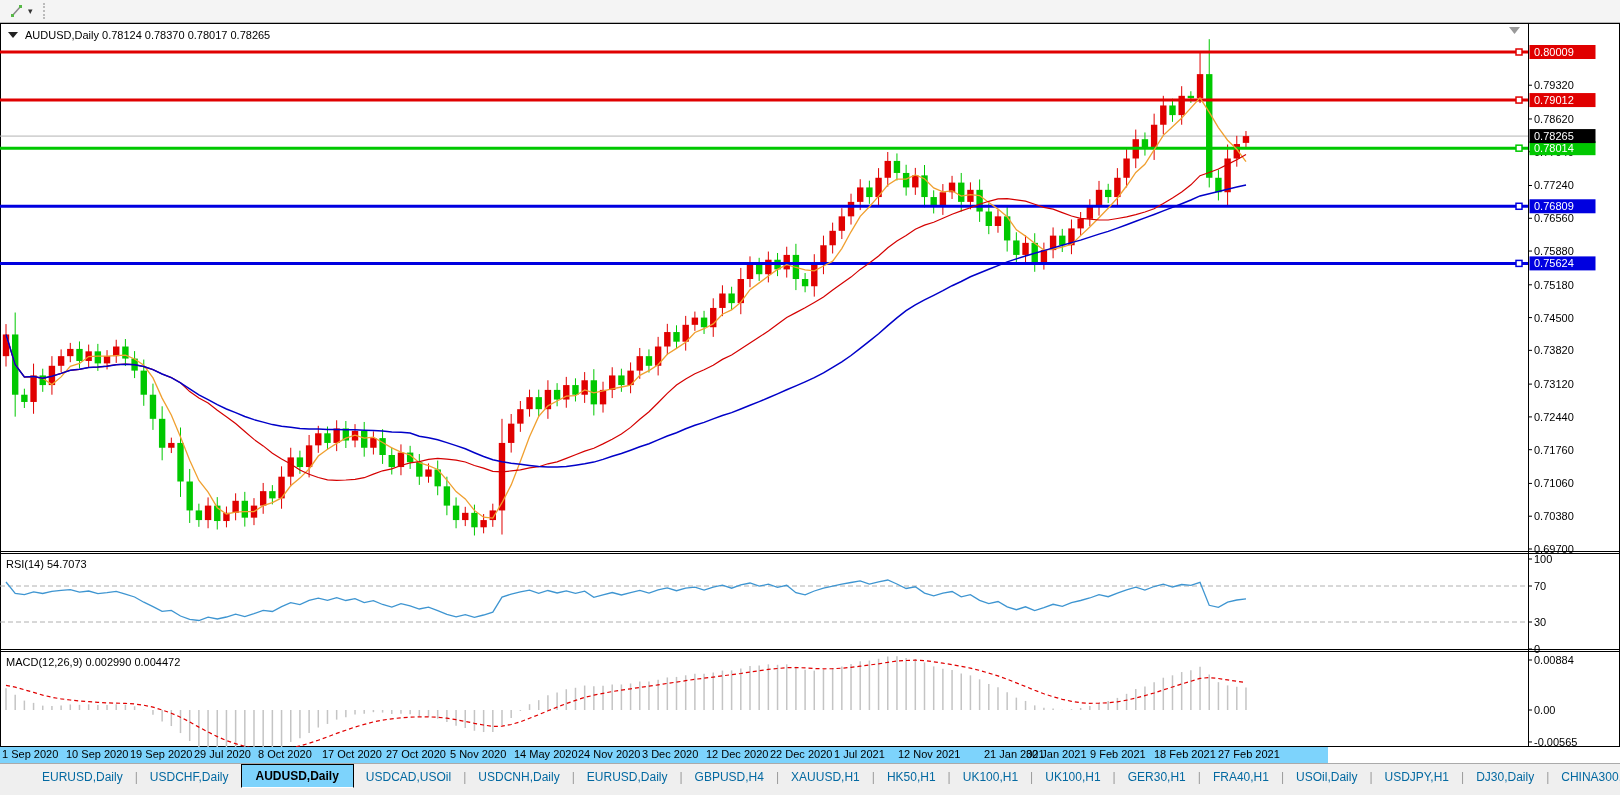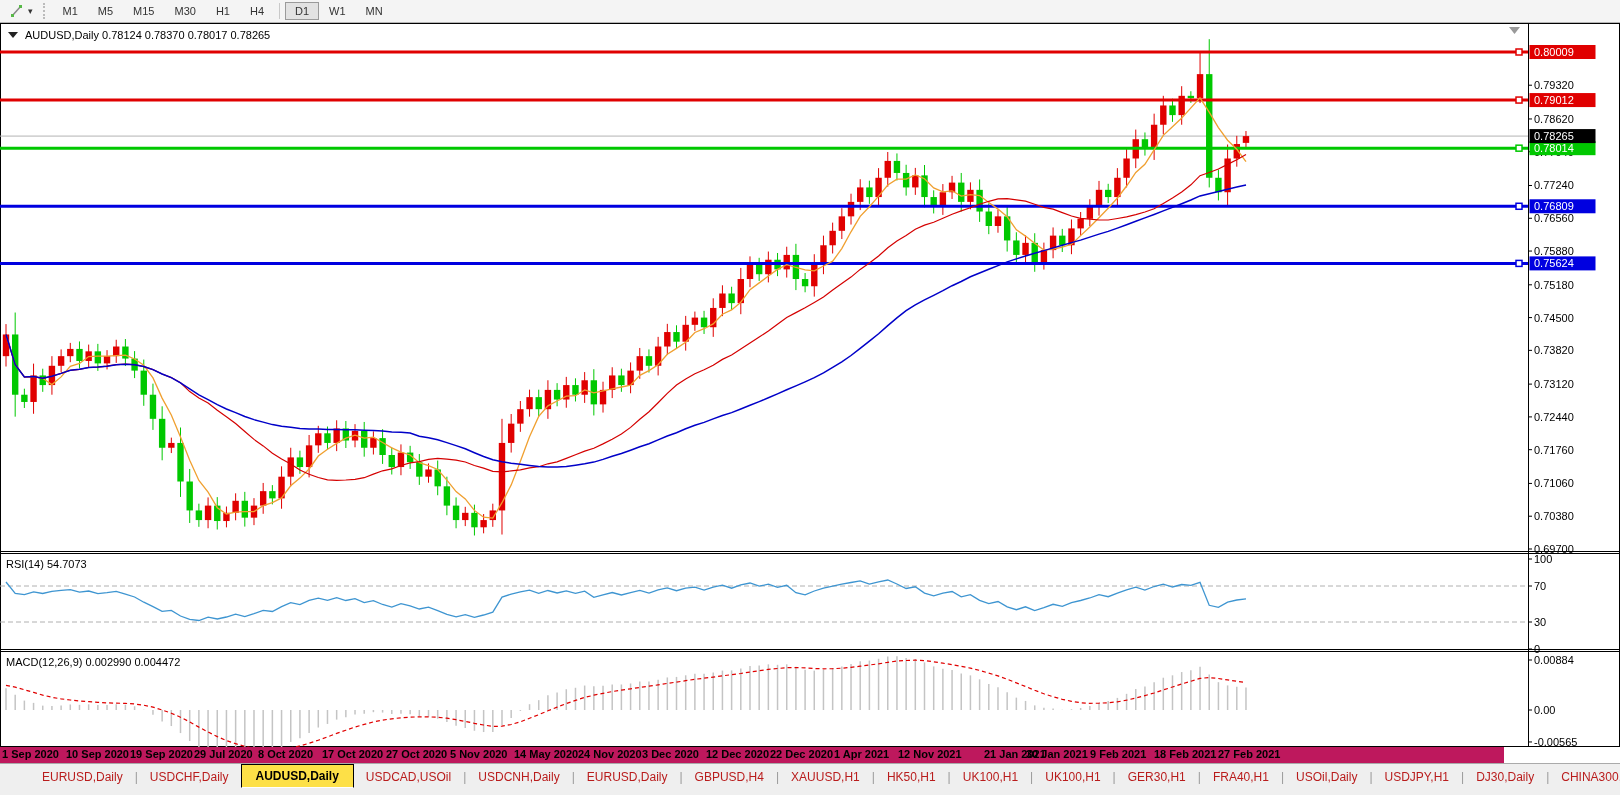--- a/index.html
+++ b/index.html
@@ -12,56 +12,44 @@
   .caret { font-size:9px; color:#333; }
   .drag-handle { width:4px; height:16px; border-left:2px dotted #bbb; margin:0 6px; }
   .tfbtn { font-size:11px; color:#333; padding:2px 9px; border:1px solid transparent;
     cursor:default; }
   .tfbtn.active { background:#e2e2e2; border:1px solid #9a9a9a; }
   .vsep { width:1px; height:16px; background:#c9c9c9; margin:0 5px; }
   
   .chart-window { position:relative; width:1620px; height:724px; background:#fff; }
   svg { display:block; font-family:"Liberation Sans", sans-serif; }
   
-  .date-row { position:relative; width:1504px; height:16px; background:#be185d;font-weight:bold; }
+  .date-row { position:relative; width:1328px; height:16px; background:#7dd3fc; }
   .date-row span { position:absolute; top:1px; font-size:11px; color:#000; white-space:nowrap; }
   
   .tabbar { height:26px; background:#efefef; border-top:1px solid #aaa;
     display:flex; align-items:center; padding-left:30px; }
-  .tab { font-size:12px; color:#b91c1c; padding:4px 12px; white-space:nowrap; cursor:default; }
-  .tab.active { background:#fde047; color:#000; font-weight:bold; border:1px solid #000;
+  .tab { font-size:12px; color:#0369a1; padding:4px 12px; white-space:nowrap; cursor:default; }
+  .tab.active { background:#7dd3fc; color:#000; font-weight:bold; border:1px solid #000;
     border-bottom:1px solid #fff; margin-top:-2px; padding:4px 14px; }
   .tsep { color:#999; font-size:12px; }
   .bottom-strip { height:6px; background:#efefef; }
 </style>
 </head>
 <body>
 
 <div class="toolbar">
   <div class="tool-icon-group">
     <svg width="18" height="16">
       <path d="M4 13 L13 3" stroke="#888" stroke-width="1.5" fill="none"></path>
       <rect x="11" y="2" width="3" height="3" fill="#57b847"></rect>
       <rect x="3" y="11" width="3" height="3" fill="#57b847"></rect>
     </svg>
     <span class="caret">▾</span>
   </div>
   <div class="drag-handle"></div>
-  <div id="tf-buttons" style="display:flex;align-items:center;">
-      <div class="tfbtn">M1</div>
-      <div class="tfbtn">M5</div>
-      <div class="tfbtn">M15</div>
-      <div class="tfbtn">M30</div>
-      <div class="tfbtn">H1</div>
-      <div class="tfbtn">H4</div>
-      <div class="vsep"></div>
-      <div class="tfbtn active">D1</div>
-      <div class="tfbtn">W1</div>
-      <div class="tfbtn">MN</div>
-    </div>
 </div>
 
 <div class="chart-window">
   <svg id="chart-svg" width="1620" height="724">
       <rect x="0.5" y="0.5" width="1619" height="723" fill="#fff" stroke="#000" stroke-width="1"></rect>
       <line x1="0" y1="113.07824000000005" x2="1528" y2="113.07824000000005" stroke="#b4b4b4" stroke-width="1"></line>
       <g>
         <line x1="6" y1="301.09723999999966" x2="6" y2="343.52203999999983" stroke="#e00000" stroke-width="1"></line>
         <rect x="2.8" y="311.46238999999963" width="6.4" height="21.69450000000029" fill="#e00000"></rect>
         <line x1="15.185" y1="289.52683999999937" x2="15.185" y2="393.6604400000002" stroke="#00c800" stroke-width="1"></line>
@@ -576,21 +564,21 @@
     <span style="left: 194px;">29 Jul 2020</span>
     <span style="left: 258px;">8 Oct 2020</span>
     <span style="left: 322px;">17 Oct 2020</span>
     <span style="left: 386px; text-align: center;">27 Oct 2020</span>
     <span style="left: 450px;">5 Nov 2020</span>
     <span style="left: 514px;">14 May 2020</span>
     <span style="left: 578px;">24 Nov 2020</span>
     <span style="left: 642px; text-align: right;">3 Dec 2020</span>
     <span style="left: 706px;">12 Dec 2020</span>
     <span style="left: 770px;">22 Dec 2020</span>
-    <span style="left: 834px;">1 Apr 2021</span>
+    <span style="left: 834px;">1 Jul 2021</span>
     <span style="left: 898px;">12 Nov 2021</span>
     <span style="left: 984px;">21 Jan 2021</span>
     <span style="left: 1026px;">30 Jan 2021</span>
     <span style="left: 1090px;">9 Feb 2021</span>
     <span style="left: 1154px;">18 Feb 2021</span>
     <span style="left: 1218px;">27 Feb 2021</span>
   </div>
 
 <div class="tabbar" id="tabbar">
     <div class="tab">EURUSD,Daily</div>

